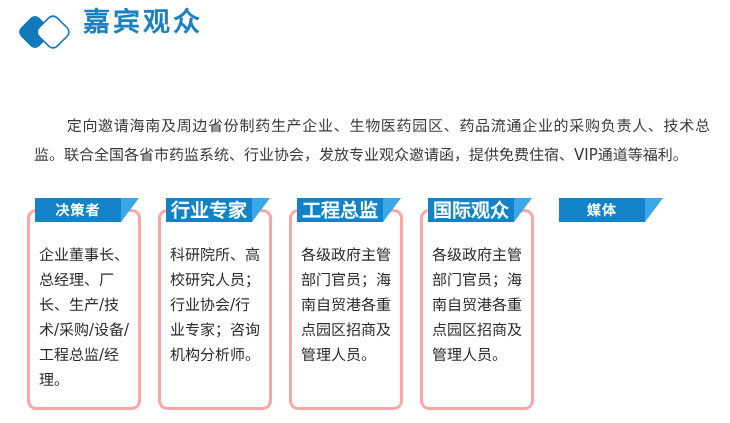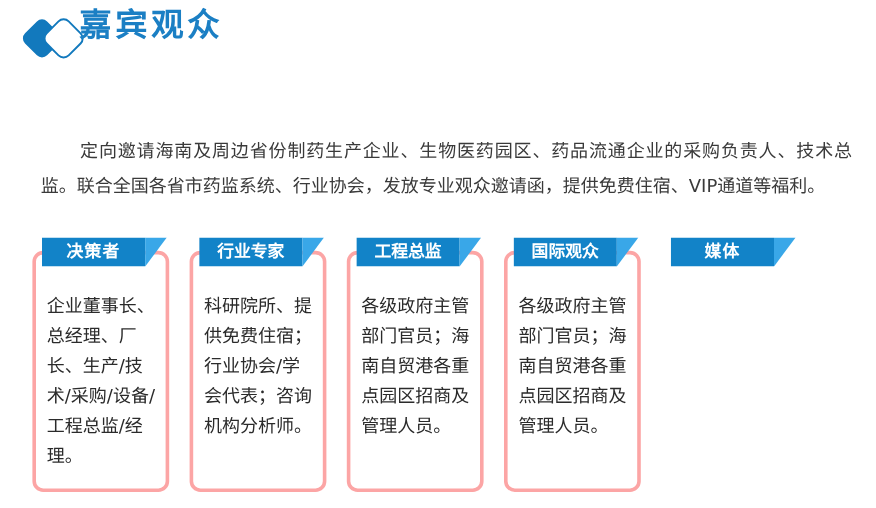--- a/index.html
+++ b/index.html
@@ -40,20 +40,21 @@
     top: 0px;
     width: 250px;
   }
   .logo-cn {
     font-size: 27px;
     line-height: 31px;
     font-weight: bold;
     color: #1b7fc4;
     letter-spacing: 3px;
     font-family: "DejaVu Sans", "Liberation Sans", sans-serif;
+    margin-left: 17px;
   }
   .logo-en {
     font-size: 10px;
     line-height: 13px;
     color: #9a9a9a;
     letter-spacing: 2.6px;
     font-family: "Liberation Sans", sans-serif;
     padding-left: 2px;
   }
 
@@ -135,21 +136,21 @@
     height: 24px;
     line-height: 24px;
     text-align: center;
     color: #ffffff;
     font-size: 14px;
     font-weight: bold;
     letter-spacing: 1px;
     font-family: "DejaVu Sans", "Liberation Sans", sans-serif;
     white-space: nowrap;
   }
-  .banner-label.narrow { letter-spacing: 0px; font-size: 14px; }
+  .banner-label.narrow { letter-spacing: 0px; font-size: 19px; }
 </style>
 </head>
 <body>
 
 <div class="header">
 
   <div class="logo-mark">
     <svg width="64" height="44" viewBox="0 0 64 44" xmlns="http://www.w3.org/2000/svg">
       <g transform="translate(2,2)">
         <rect x="2" y="7" width="26" height="26" rx="6" ry="6" transform="rotate(45 15 20)" fill="#1279bd"></rect>
@@ -173,21 +174,21 @@
   </div>
   <div class="banner b0">
     <svg class="ribbon-svg" width="107" height="24" viewBox="0 0 107 24" xmlns="http://www.w3.org/2000/svg">
       <polygon points="0,0 86,0 86,24 0,24" fill="#1283c8"></polygon>
       <polygon points="86,0 104,0 86,24" fill="#39a7e8"></polygon>
     </svg>
     <div class="banner-label">决策者</div>
   </div>
 
   <div class="card c1">
-    <div class="card-body">科研院所、提供免费住宿；行业协会/学会代表；咨询机构分析师。</div>
+    <div class="card-body">科研院所、高校研究人员；行业协会/行业专家；咨询机构分析师。</div>
   </div>
   <div class="banner b1">
     <svg class="ribbon-svg" width="107" height="24" viewBox="0 0 107 24" xmlns="http://www.w3.org/2000/svg">
       <polygon points="0,0 86,0 86,24 0,24" fill="#1283c8"></polygon>
       <polygon points="86,0 104,0 86,24" fill="#39a7e8"></polygon>
     </svg>
     <div class="banner-label narrow">行业专家</div>
   </div>
 
   <div class="card c2">

